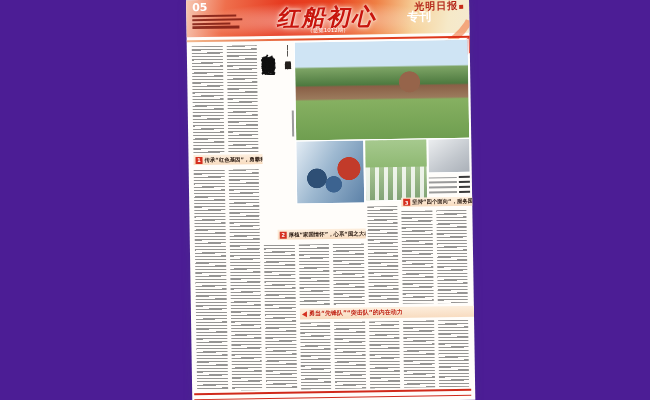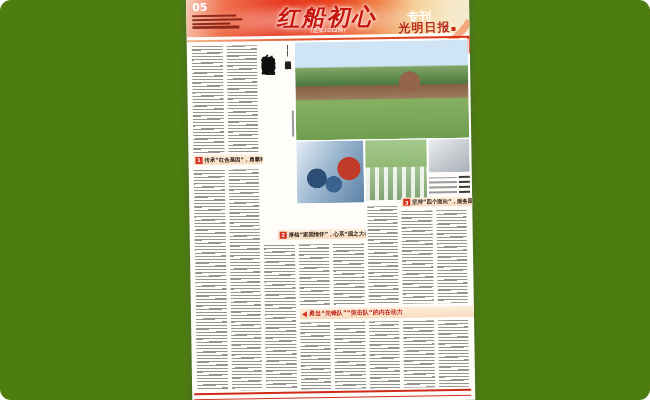--- a/index.html
+++ b/index.html
@@ -1,17 +1,17 @@
 <!DOCTYPE html>
 <html><head>
 <meta charset="utf-8">
 <style>
   html,body{margin:0;padding:0;}
-  .stage{position:relative;width:650px;height:400px;background:#4d7c0f;overflow:hidden;
-         font-family:"DejaVu Sans",sans-serif;border-radius:11px;}
+  .stage{position:relative;width:650px;height:400px;background:#4c1d95;overflow:hidden;
+         font-family:"DejaVu Sans",sans-serif;}
   .page{position:absolute;left:186px;top:-2px;width:283px;height:404px;background:#fffdfa;
         transform:rotate(-0.9deg);transform-origin:50% 0;overflow:hidden;
         box-shadow:0 0 8px rgba(70,70,130,.28);}
   
   .banner{position:absolute;left:0;top:0;width:100%;height:37px;
     background:
       radial-gradient(ellipse at 46% 60%, rgba(255,255,255,.50), transparent 58%),
       linear-gradient(100deg,#f7c9b4 0%,#ef6f4c 14%,#e6391f 34%,#e8431f 52%,
                       #ef8045 66%,#f6d29b 80%,#f6e9c8 92%,#f4ead0 100%);}
   .banner::before{content:'';position:absolute;right:-28px;top:-30px;width:150px;height:86px;
@@ -25,22 +25,22 @@
   .infolines i{display:block;height:2.2px;background:#7d190f;margin-bottom:1.6px;opacity:.85;}
   .infolines i:nth-child(1){width:44px;} .infolines i:nth-child(2){width:50px;}
   .infolines i:nth-child(3){width:38px;} .infolines i:nth-child(4){width:47px;}
   .mast-title{position:absolute;left:90px;top:4px;font-family:"DejaVu Serif",serif;
     font-size:23px;font-weight:bold;font-style:italic;color:#c8150d;letter-spacing:2px;
     text-shadow:0 0 2px #fff,0 0 5px rgba(255,255,240,.9);z-index:2;}
   .mast-suffix{position:absolute;left:221px;top:12px;font-size:12px;font-weight:bold;
     color:#fff;z-index:2;}
   .issue{position:absolute;left:0;top:29px;width:100%;text-align:center;
     font-size:5.5px;color:#fff;z-index:2;}
-  .logo{position:absolute;right:14px;top:3px;font-size:12px;font-weight:bold;color:#b5281a;
-    letter-spacing:1px;z-index:2;font-family:"DejaVu Serif",serif;margin-top:20px;}
+  .logo{position:absolute;right:6px;top:3px;font-size:10px;font-weight:bold;color:#b5281a;
+    letter-spacing:1px;z-index:2;font-family:"DejaVu Serif",serif;}
   .seal{display:inline-block;width:4px;height:4px;background:#c62b1a;margin-left:1px;}
   .toprule{position:absolute;left:0;top:39.5px;width:100%;height:2.4px;
     background:linear-gradient(to right,#f3bb90,#e4542c 40%,#dc2f17);}
   
   .headline{position:absolute;left:70px;top:44px;width:23px;height:192px;
     writing-mode:vertical-rl;font-size:14px;font-weight:bold;color:#101010;
     line-height:23px;letter-spacing:.6px;font-family:"DejaVu Serif",serif;}
   .subtitle{position:absolute;left:94px;top:46px;width:14px;height:180px;
     writing-mode:vertical-rl;font-size:6.2px;font-weight:bold;color:#24201d;line-height:14px;}
   .vcredit{position:absolute;left:104px;top:112px;width:2px;height:26px;background:#9b9b9b;}

